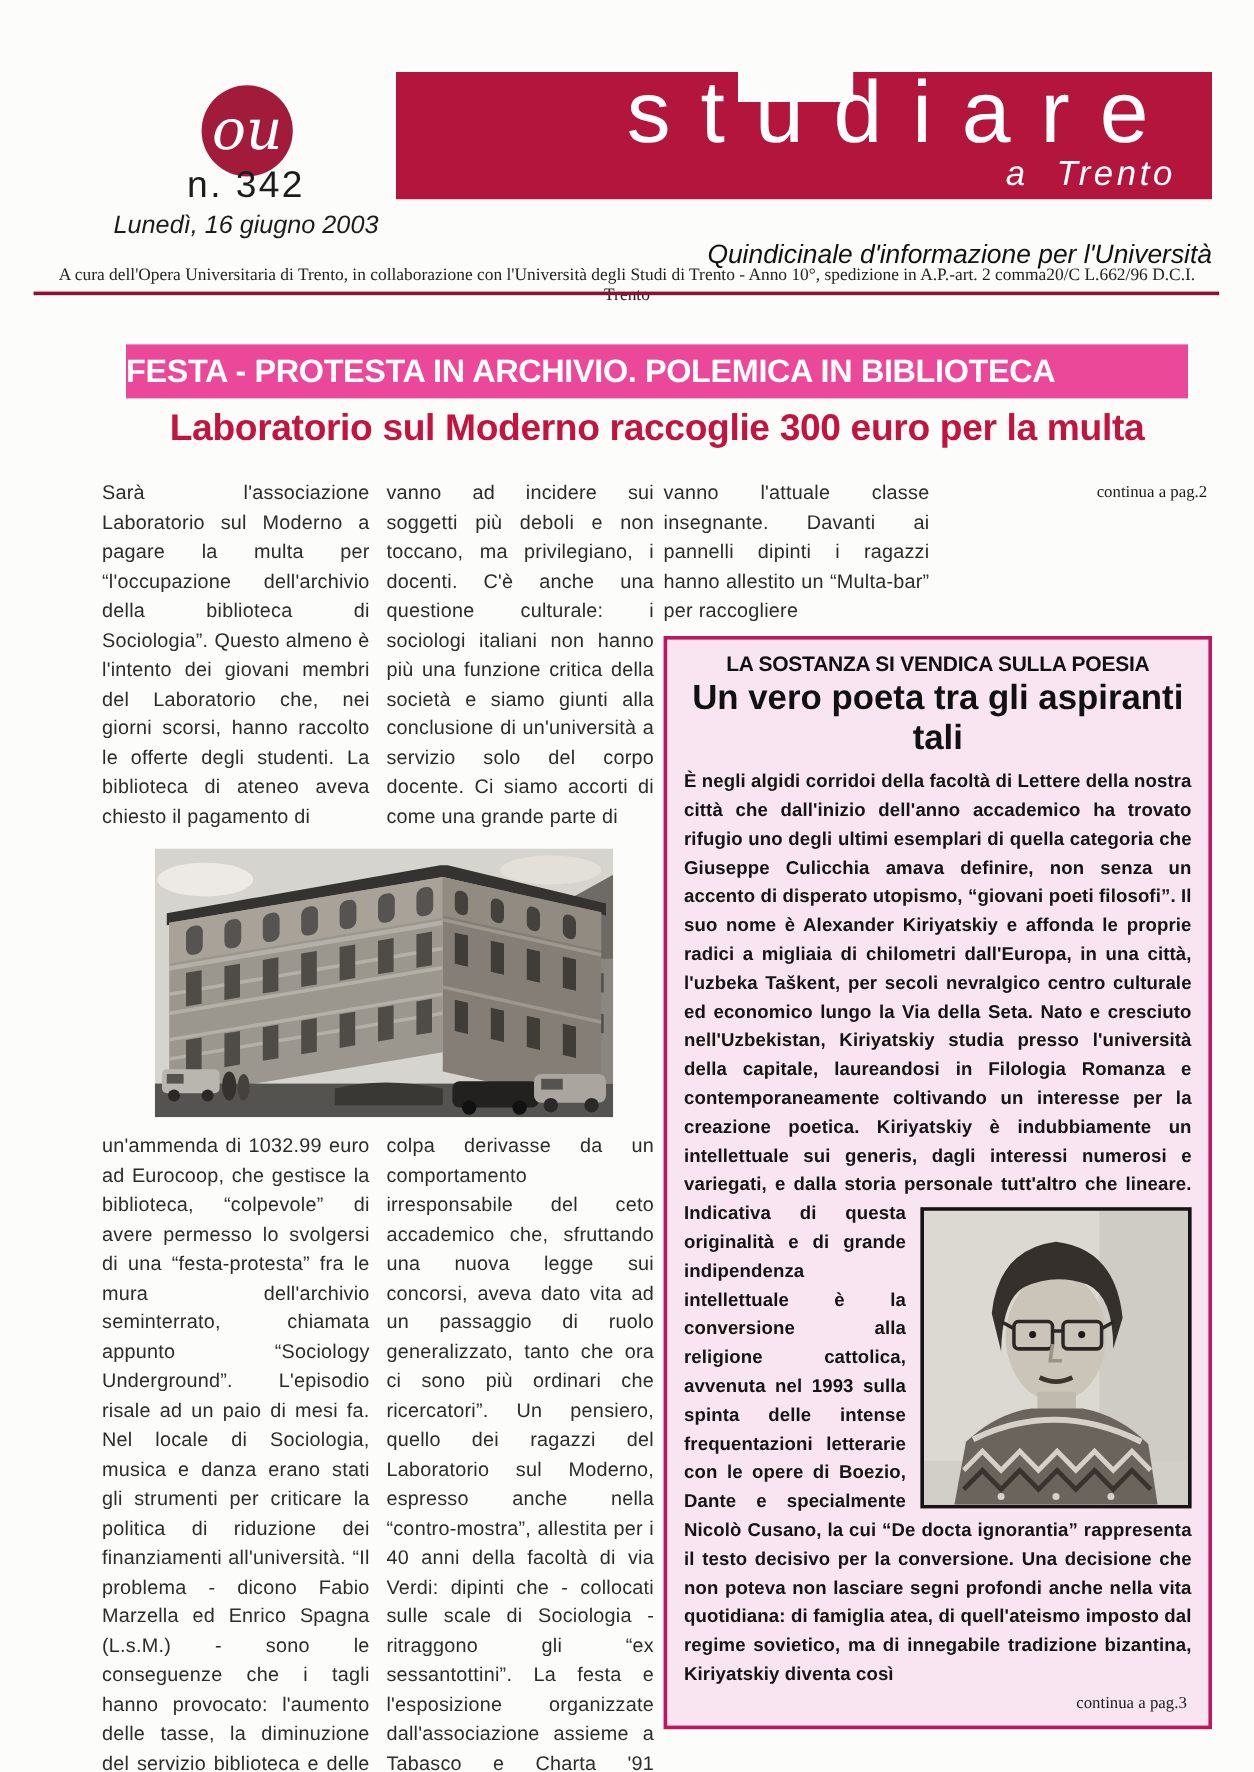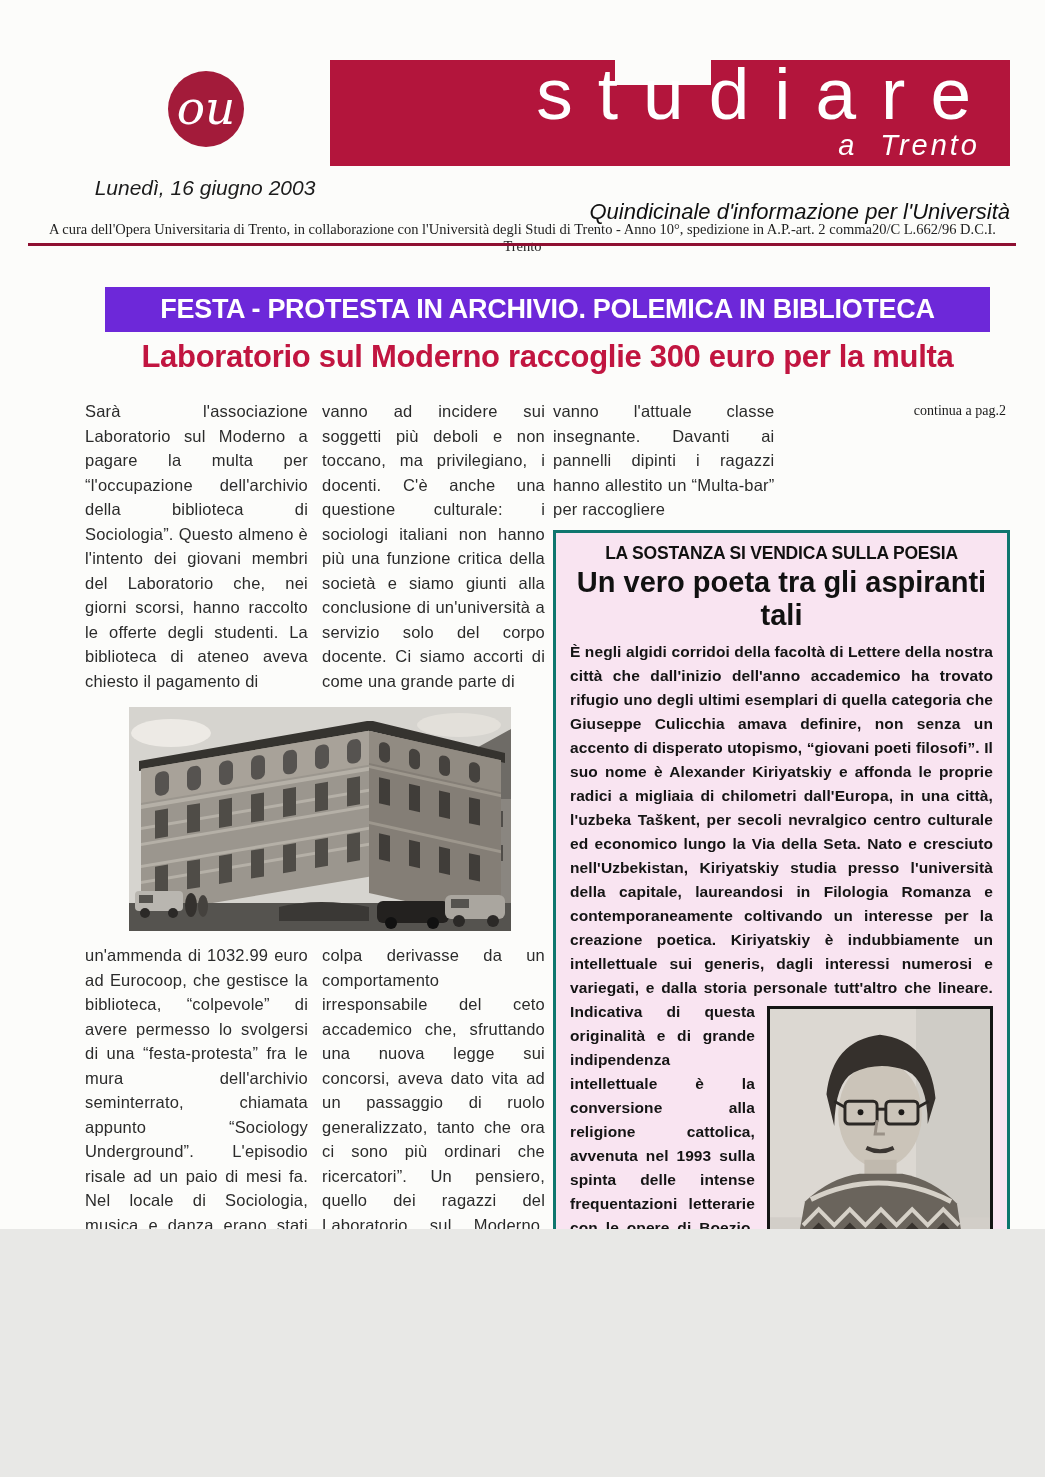--- a/index.html
+++ b/index.html
@@ -1,57 +1,57 @@
 <!DOCTYPE html>
 <html><head>
 <meta charset="utf-8">
 <style>
   html,body { margin:0; padding:0; background:#e8e8e6; }
   .page {
-    position:relative; width:1045px; height:1229px; margin:0 auto;
+    position:relative; width:1045px; height:1477px; margin:0 auto;
     background:#fcfcfa; overflow:hidden;
     font-family:"Liberation Sans", sans-serif; color:#222;
   }
   
   .logo { position:absolute; left:167px; top:70px; }
   .issue-number { position:absolute; left:115px; top:136px; width:180px; text-align:center;
     font-size:31px; color:#1c1c1c; letter-spacing:2px; }
   .issue-date { position:absolute; left:55px; top:176px; width:300px; text-align:center;
     font-size:21px; font-style:italic; color:#1c1c1c; }
   .banner { position:absolute; left:330px; top:60px; width:680px; height:106px; background:#b3153c; }
   .banner-notch { position:absolute; left:285px; top:0; width:96px; height:25px; background:#fcfcfa; }
-  .masthead-title { position:absolute; right:14px; top:-4px; color:#fff;
+  .masthead-title { position:absolute; right:28px; top:-4px; color:#fff;
     font-size:73px; font-weight:500; letter-spacing:25px; line-height:1.05; white-space:nowrap; }
   .masthead-subtitle { position:absolute; right:30px; bottom:4px; color:#fff;
     font-size:29px; font-style:italic; letter-spacing:3px; word-spacing:12px; }
   .tagline { position:absolute; right:35px; top:183px; font-size:22px; font-style:italic;
     font-weight:500; color:#111;margin-top:16px; }
   .imprint { position:absolute; left:30px; right:30px; top:221px; text-align:center;
     font-family:"Liberation Serif", serif; font-size:14.5px; color:#222; }
   .masthead-rule { position:absolute; left:28px; right:29px; top:243px; height:3px;
     background:#8e0f31; border:none; margin:0; }
   
   .main { position:absolute; top:287px; left:85px; width:925px; }
-  .kicker-banner { margin:0 20px; height:45px; line-height:45px; background:#6d28d9;
-    color:#fff; font-weight:700; font-size:27px; text-align:center; letter-spacing:-0.3px; }
+  .kicker-banner { margin:0 20px; height:45px; line-height:45px; background:#ec4899;
+    color:#fff; font-weight:700; font-size:27px; letter-spacing:-0.3px; }
   .headline { margin:7px 0 24px; text-align:center; color:#c11540;
     font-size:31px; font-weight:700; letter-spacing:-0.3px; }
   .content-grid { display:flex; gap:8px; margin-top:6px; }
   .left-area { width:460px; flex:0 0 460px; }
   .right-area { width:457px; flex:0 0 457px; }
   .two-col { display:flex; gap:14px; }
   .col { flex:1; margin:0; }
   .body-text { font-size:16.5px; line-height:24.5px; text-align:justify; color:#2b2b2b;
     letter-spacing:0.2px; }
   .continua { text-align:right; font-family:"Liberation Serif", serif; font-size:14px;
     color:#1a1a1a; margin-top:4px; padding-right:4px; }
   .building-photo { margin:14px 0 12px 44px; width:382px; height:224px; display:block; }
   .building-photo svg { display:block; width:100%; height:100%; }
   
-  .pink-box { margin-top:8px; background:#f9e4f1; border:3px solid #0f766e; padding:8px 14px 10px; }
+  .pink-box { margin-top:8px; background:#f9e4f1; border:3px solid #be185d; padding:8px 14px 10px; }
   .box-kicker { margin:2px 0 2px; text-align:center; font-size:17.5px; font-weight:700;
     color:#111; letter-spacing:-0.2px; }
   .box-headline { margin:0 0 8px; text-align:center; font-size:29px; font-weight:700; color:#111; }
   .box-body { font-size:15.5px; line-height:24px; font-weight:700; text-align:justify;
     color:#141414; letter-spacing:0.1px; }
   .portrait { float:right; width:220px; height:245px; margin:6px 0 6px 12px;
     border:3px solid #141414; background:#dcd8d2; }
   .portrait svg { display:block; width:100%; height:100%; }
   .box-continua { clear:none; }
 </style>
@@ -59,20 +59,21 @@
 <body>
 
 <div class="page">
 
   <div class="logo">
     <svg width="78" height="78" viewBox="0 0 78 78">
       <circle cx="39" cy="39" r="38" fill="#a31b3a"></circle>
       <text x="39" y="54" text-anchor="middle" font-family="DejaVu Serif, serif" font-style="italic" font-size="47" fill="#ffffff">ou</text>
     </svg>
   </div>
+  <div class="issue-number">n. 342</div>
   <div class="issue-date">Lunedì, 16 giugno 2003</div>
 
   <div class="banner">
     <div class="banner-notch"></div>
     <div class="masthead-title">studiare</div>
     <div class="masthead-subtitle">a Trento</div>
   </div>
   <div class="tagline">Quindicinale d'informazione per l'Università</div>
   <div class="imprint">A cura dell'Opera Universitaria di Trento, in collaborazione con l'Università degli Studi di Trento - Anno 10°, spedizione in A.P.-art. 2 comma20/C L.662/96 D.C.I. Trento</div>
   <hr class="masthead-rule">

